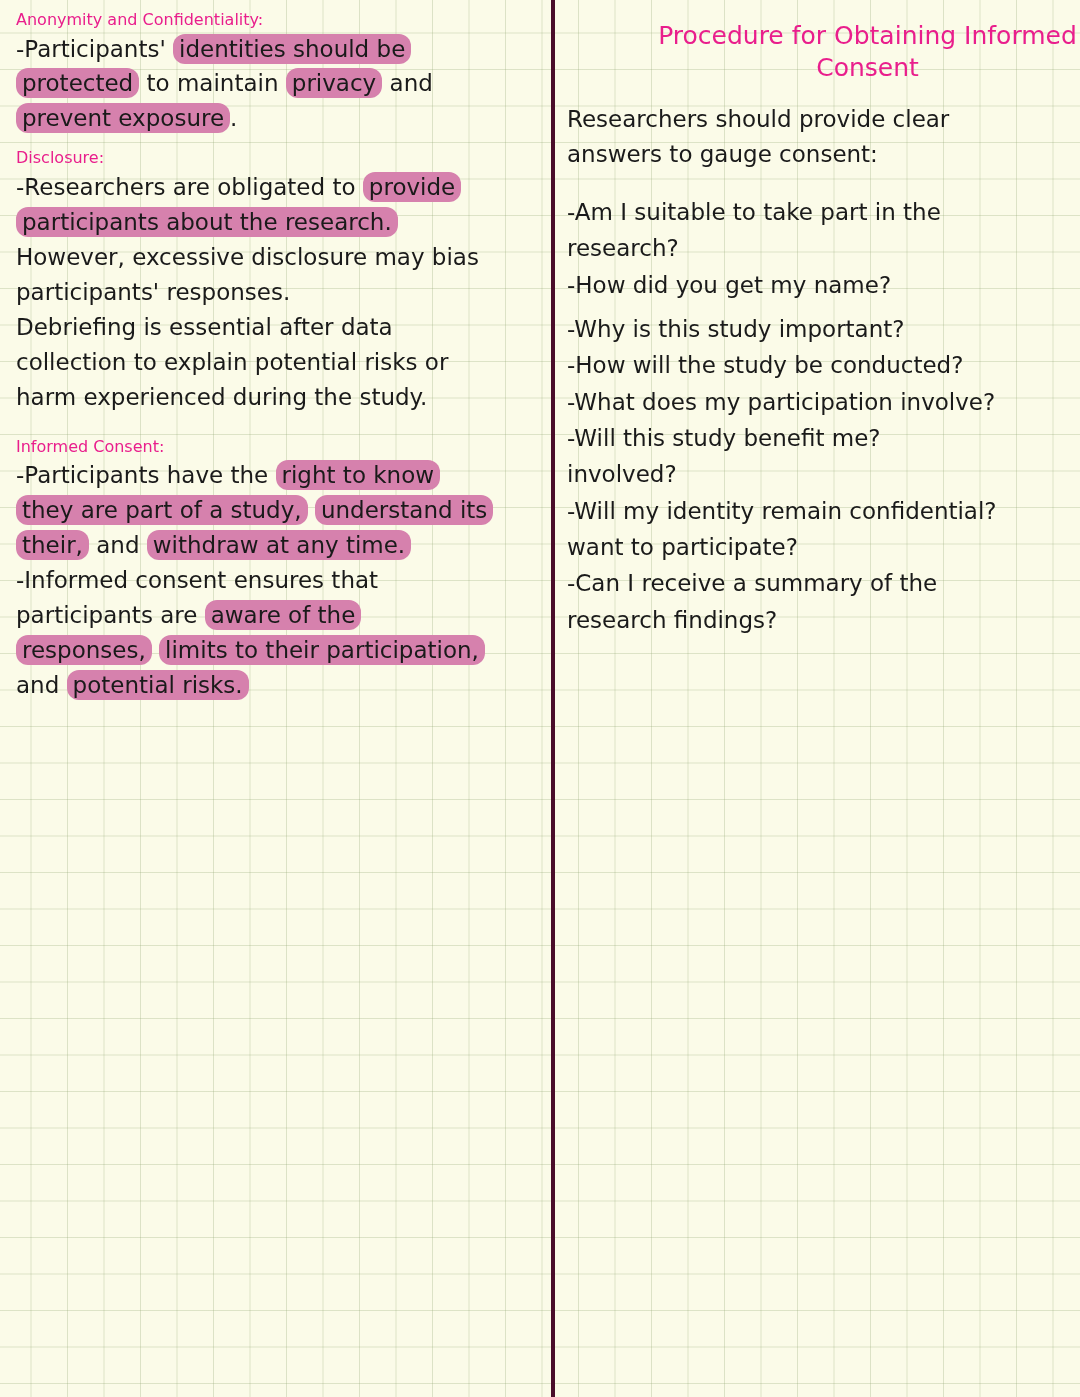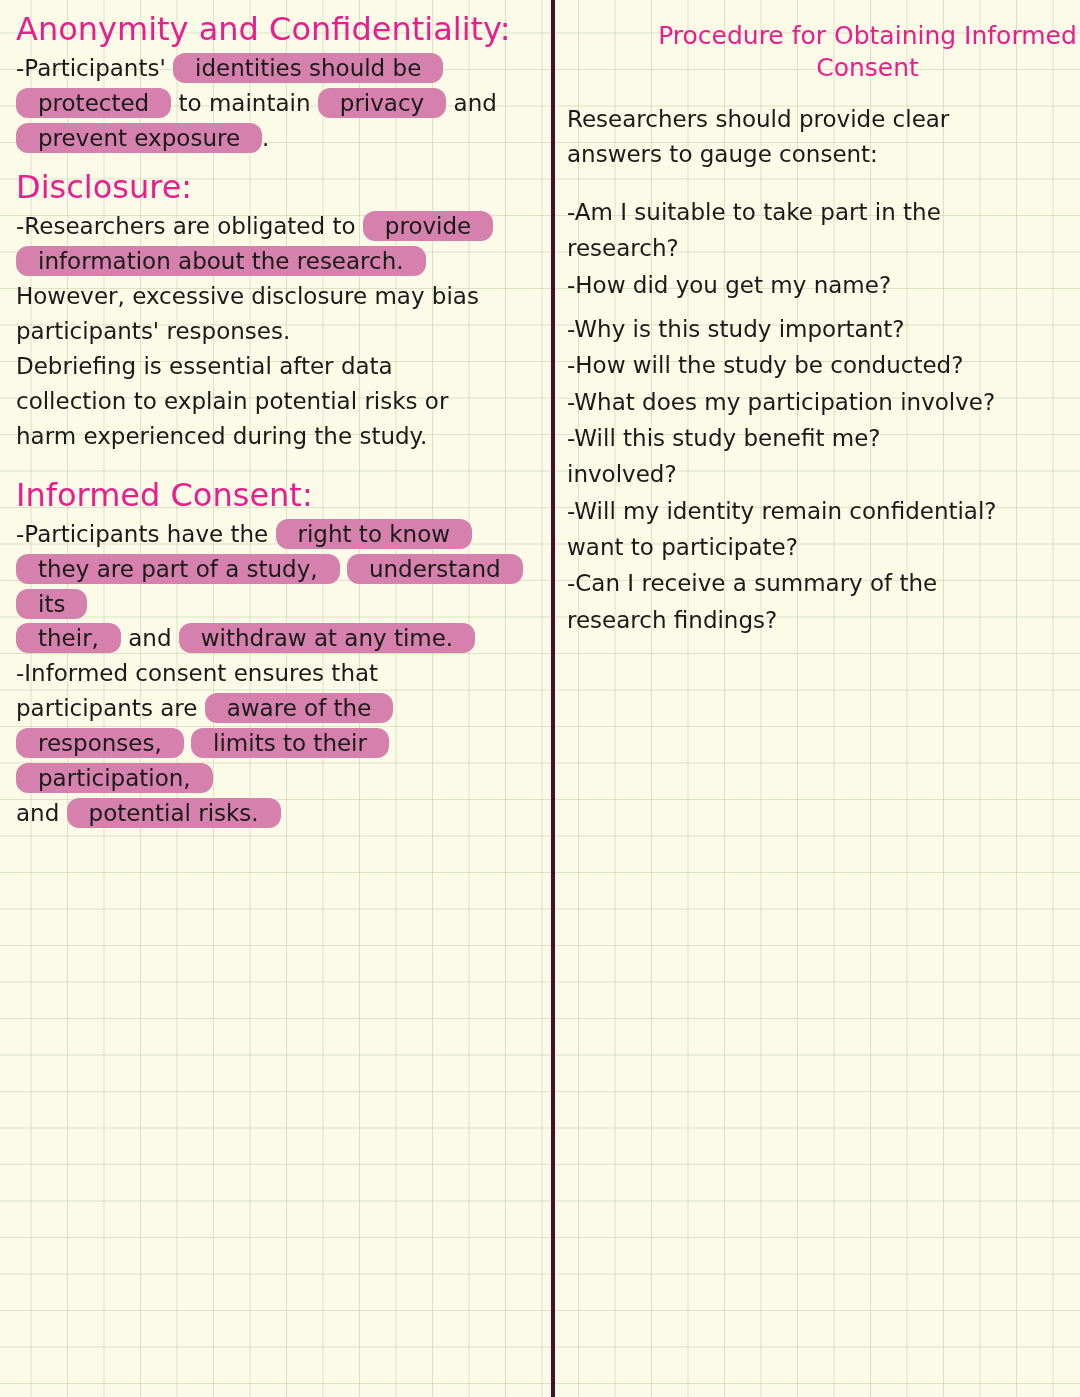--- a/index.html
+++ b/index.html
@@ -44,21 +44,21 @@
     width: 551px;
     padding: 10px 22px 0 16px;
   }
   #right-col {
     left: 555px;
     width: 631px;
     padding: 20px 18px 0 12px;
   }
   .heading {
     color: #e91e8c;
-    font-size: 32px;
+    font-size: 16px;
     line-height: 1.22;
     margin: 0 0 2px 0;
     font-weight: 500;
   }
   .heading.center {
     text-align: center;
     font-size: 25px;
     line-height: 1.28;
     margin-bottom: 18px;
   }
@@ -70,21 +70,21 @@
     font-weight: 400;
   }
   .tight { line-height: 1.30; }
   .block { margin-bottom: 0; }
   .spacer-sm { height: 12px; }
   .spacer-md { height: 22px; }
   mark.hl {
     background: #d681ad;
     color: #1a1a1a;
     border-radius: 12px;
-    padding: 2px 22px;
+    padding: 2px 6px;
     box-decoration-break: clone;
     -webkit-box-decoration-break: clone;
   }
   .qa p.line { line-height: 1.58; }
   .rq { margin: 0; }
 </style>
 </head>
 <body>
 
 <div id="page">
@@ -114,21 +114,21 @@
     <div class="spacer-sm"></div>
 
     <h2 class="heading">Disclosure:</h2>
 
     <div class="block">
       <p class="line">
         <span>-Researchers are obligated to</span>
         <mark class="hl">provide</mark>
       </p>
       <p class="line">
-        <mark class="hl">information about the research.</mark>
+        <mark class="hl">participants about the research.</mark>
       </p>
       <p class="line">However, excessive disclosure may bias</p>
       <p class="line">participants' responses.</p>
       <p class="line">Debriefing is essential after data</p>
       <p class="line">collection to explain potential risks or</p>
       <p class="line">harm experienced during the study.</p>
     </div>
 
     <div class="spacer-md"></div>
 

